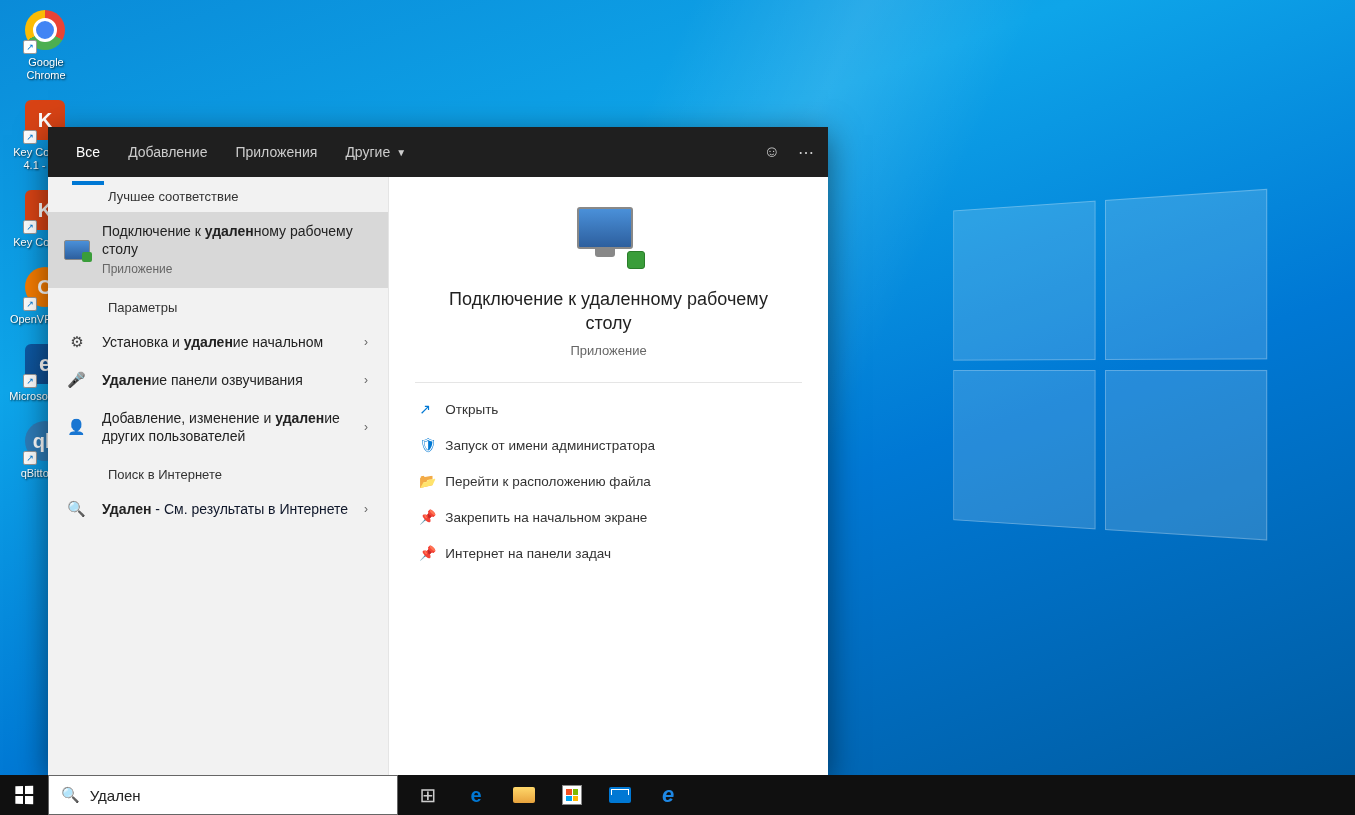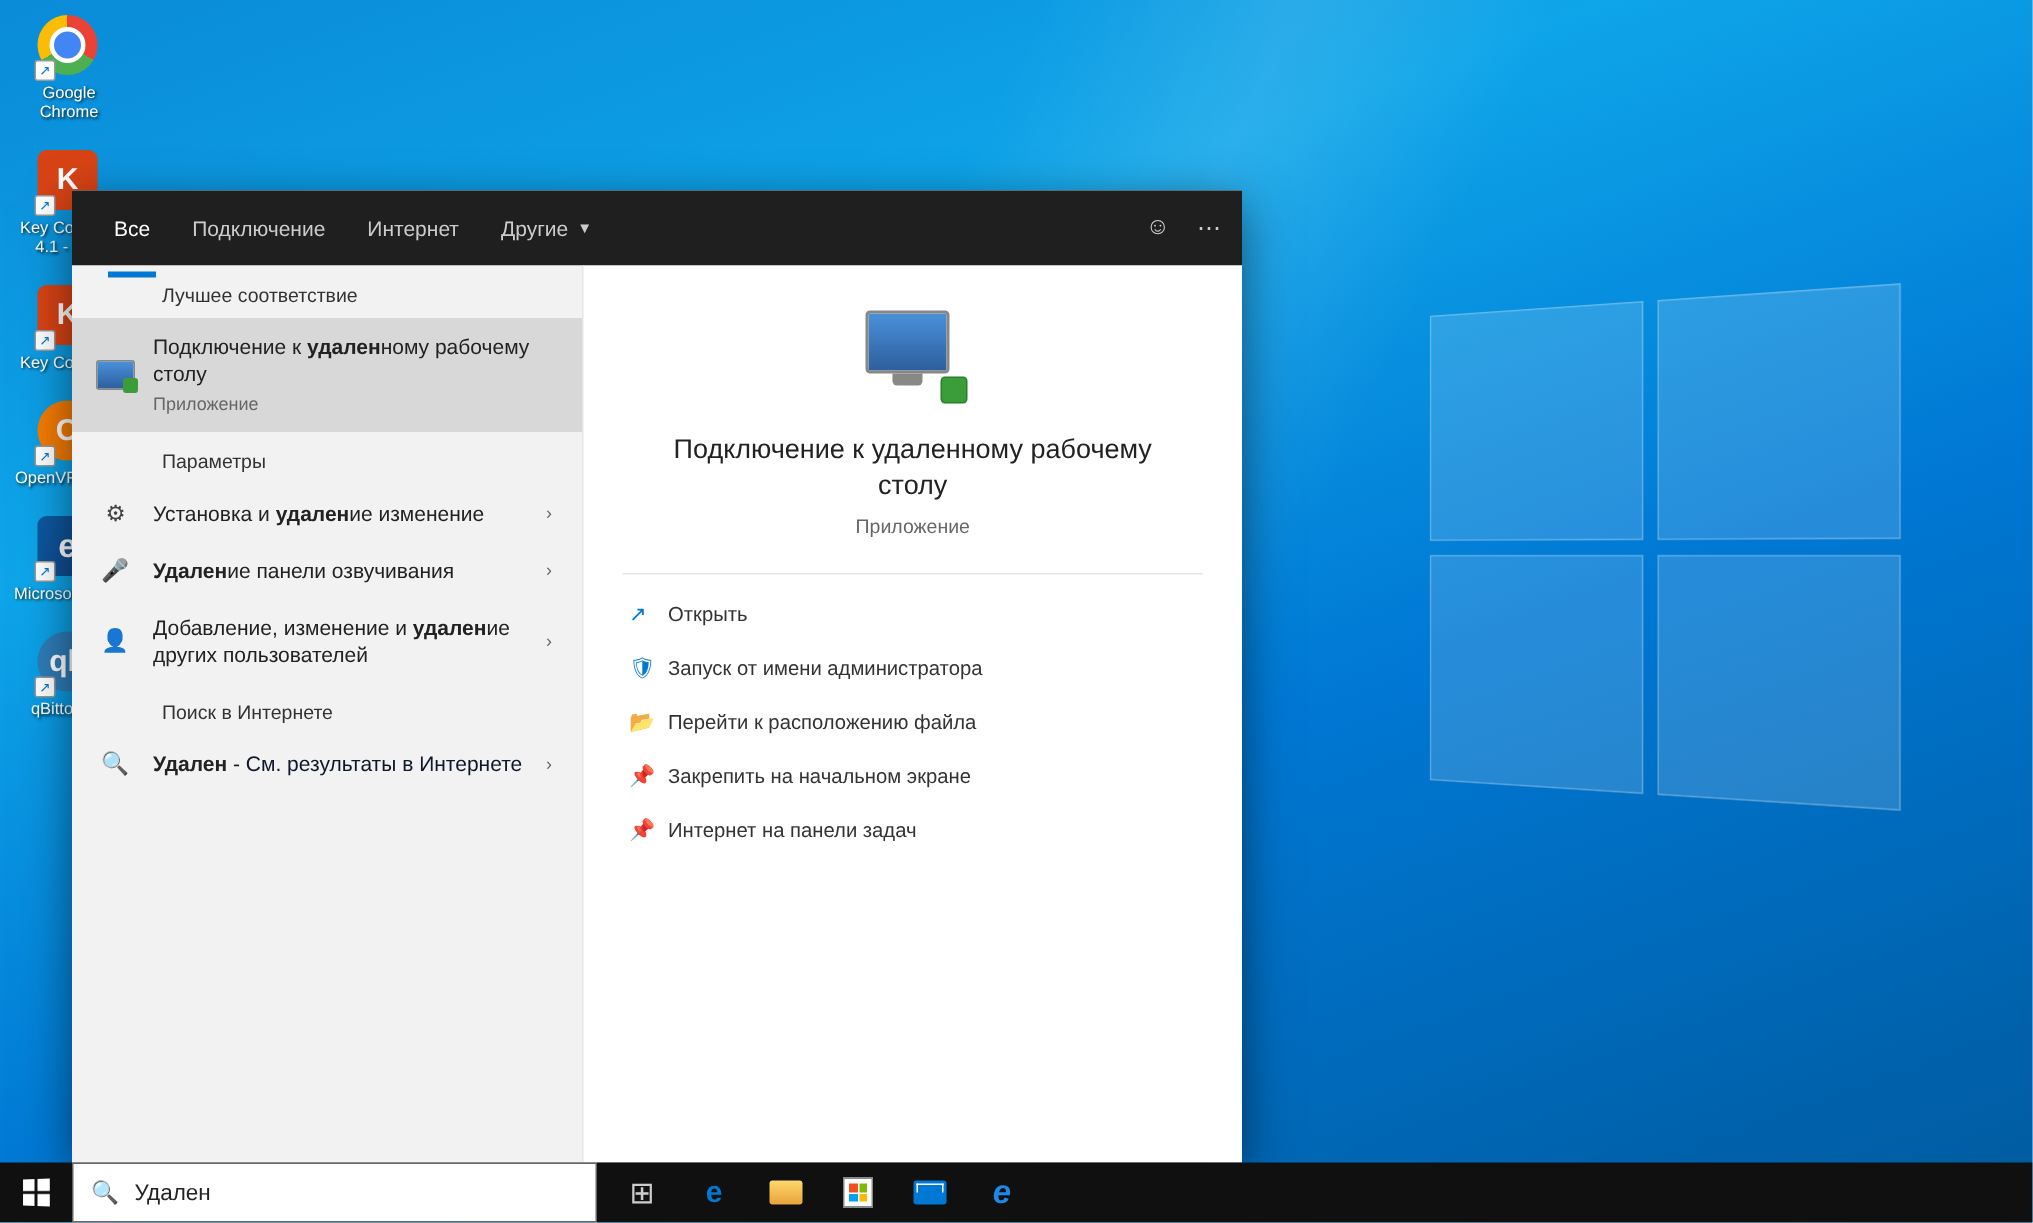--- a/index.html
+++ b/index.html
@@ -129,22 +129,22 @@
         <div class="generic-ico" style="background:#2e7cb8;border-radius:50%">qb</div>
         <div class="shortcut-arrow">↗</div>
       </div>
     <div class="lbl">qBittorrent</div>
   </div>
 </div>
 
 <div class="search-panel">
   <div class="sp-header">
     <div class="sp-tab active">Все</div>
-    <div class="sp-tab">Подключение</div>
-    <div class="sp-tab">Интернет</div>
+    <div class="sp-tab">Добавление</div>
+    <div class="sp-tab">Приложения</div>
     <div class="sp-tab">
         <span>Другие</span>
         <span class="chev">▼</span>
       </div>
     <div class="sp-header-right">
       <span class="hicon">☺</span>
       <span class="hicon">⋯</span>
     </div>
   </div>
   <div class="sp-body">
@@ -156,21 +156,21 @@
           </div>
         <div class="rtxt">
           <div><span>Подключение к </span><b>удален</b><span>ному рабочему столу</span></div>
           <div class="sub">Приложение</div>
         </div>
       </div>
 
       <div class="section-hdr">Параметры</div>
       <div class="result-item">
         <div class="ric">⚙</div>
-        <div class="rtxt"><span>Установка и </span><b>удален</b><span>ие изменение</span></div>
+        <div class="rtxt"><span>Установка и </span><b>удален</b><span>ие начальном</span></div>
         <div class="arrow">›</div>
       </div>
       <div class="result-item">
         <div class="ric">🎤</div>
         <div class="rtxt"><b>Удален</b><span>ие панели озвучивания</span></div>
         <div class="arrow">›</div>
       </div>
       <div class="result-item">
         <div class="ric">👤</div>
         <div class="rtxt"><span>Добавление, изменение и </span><b>удален</b><span>ие других пользователей</span></div>

